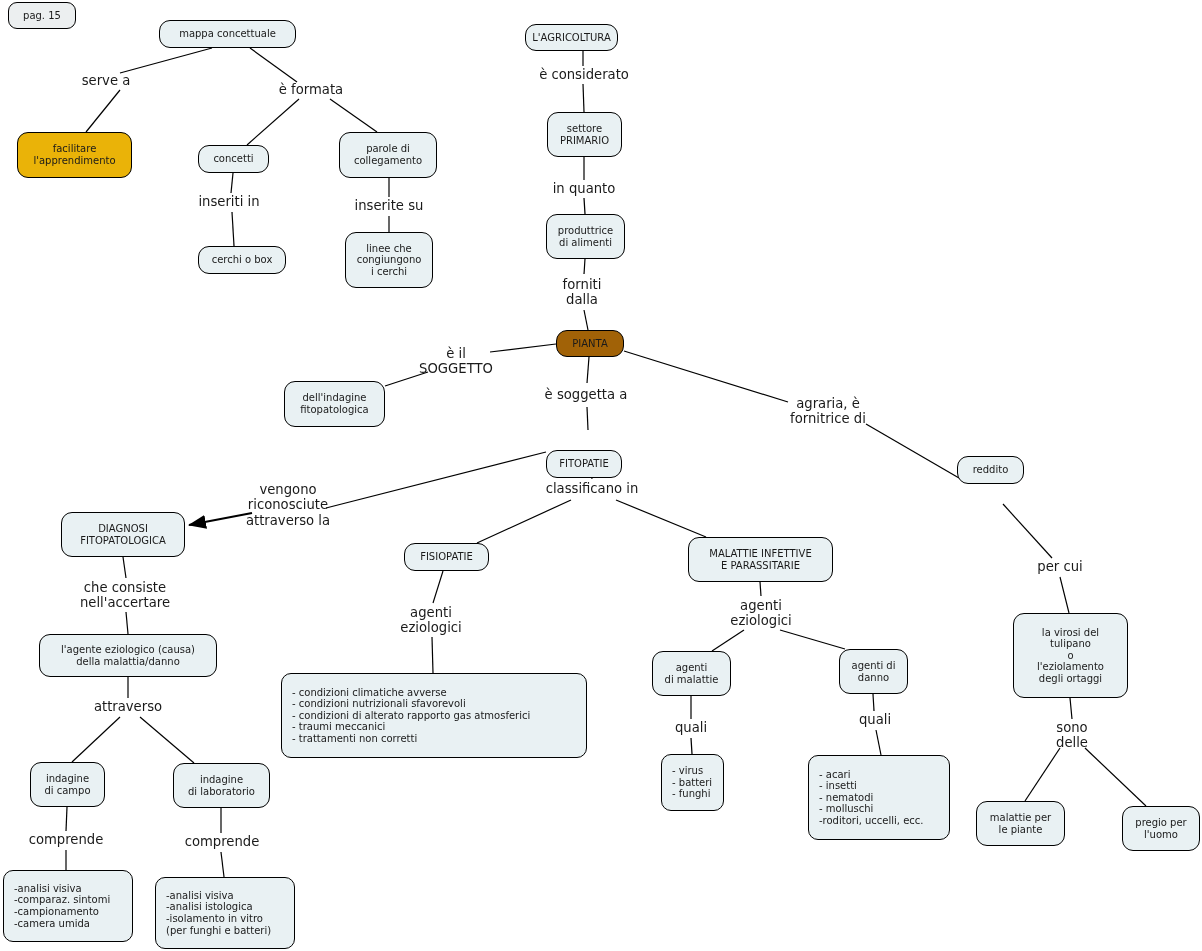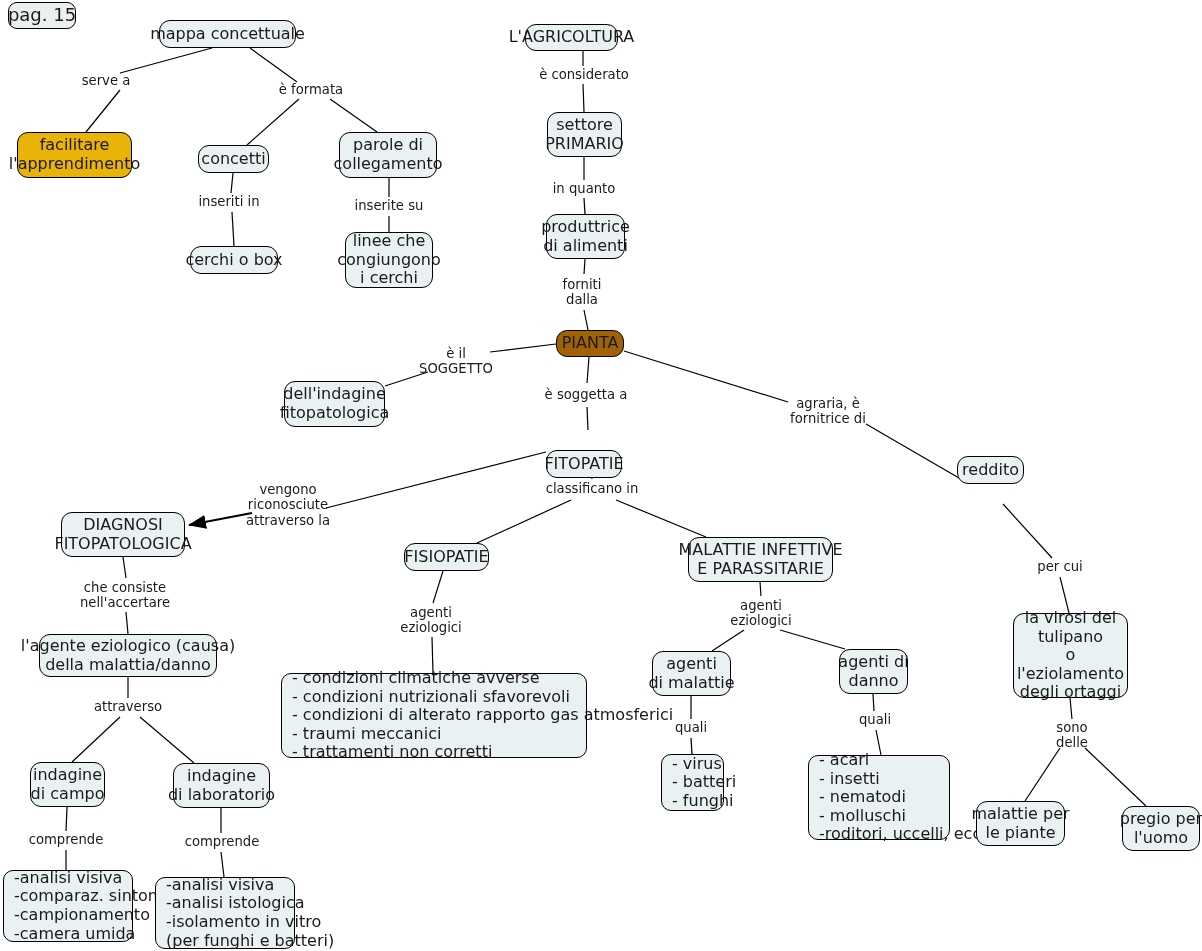--- a/index.html
+++ b/index.html
@@ -29,29 +29,29 @@
     position: absolute;
     box-sizing: border-box;
     background: #e9f1f3;
     border: 1.3px solid #000000;
     border-radius: 11px;
     display: flex;
     align-items: center;
     justify-content: center;
     text-align: center;
     color: #1a1a1a;
-    font-size: 16px;
+    font-size: 10px;
     line-height: 1.16;
     white-space: pre;
     padding: 2px 6px;
     z-index: 2;
   }
   .node.page-tag {
     background: #eceff0;
-    font-size: 18px;
+    font-size: 10px;
     border-radius: 9px;
   }
   .node.listbox {
     justify-content: flex-start;
     text-align: left;
     padding: 5px 10px;
     border-radius: 10px;
   }
   .node.listbox .inner {
     width: 100%;
@@ -132,21 +132,21 @@
       </g>
   </svg>
   <div id="node-layer">
       <div class="node page-tag" style="left: 8px; top: 2px; width: 68px; height: 27px; background: rgb(236, 239, 240); border-color: rgb(0, 0, 0);"><span class="inner">pag. 15</span></div>
       <div class="node" style="left: 159px; top: 20px; width: 137px; height: 28px; background: rgb(233, 241, 243); border-color: rgb(0, 0, 0);"><span class="inner">mappa concettuale</span></div>
       <div class="node" style="left: 17px; top: 132px; width: 115px; height: 46px; background: #eab308; border-color: rgb(0, 0, 0);"><span class="inner">facilitare
 l'apprendimento</span></div>
       <div class="node" style="left: 198px; top: 145px; width: 71px; height: 28px; background: rgb(233, 241, 243); border-color: rgb(0, 0, 0);"><span class="inner">concetti</span></div>
       <div class="node" style="left: 339px; top: 132px; width: 98px; height: 46px; background: rgb(233, 241, 243); border-color: rgb(0, 0, 0);"><span class="inner">parole di
 collegamento</span></div>
-      <div class="node" style="left: 190px; top: 246px; width: 88px; height: 28px; background: rgb(233, 241, 243); border-color: rgb(0, 0, 0);"><span class="inner">cerchi o box</span></div>
+      <div class="node" style="left: 198px; top: 246px; width: 88px; height: 28px; background: rgb(233, 241, 243); border-color: rgb(0, 0, 0);"><span class="inner">cerchi o box</span></div>
       <div class="node" style="left: 345px; top: 232px; width: 88px; height: 56px; background: rgb(233, 241, 243); border-color: rgb(0, 0, 0);"><span class="inner">linee che
 congiungono
 i cerchi</span></div>
       <div class="node" style="left: 525px; top: 24px; width: 93px; height: 27px; background: rgb(233, 241, 243); border-color: rgb(0, 0, 0);"><span class="inner">L'AGRICOLTURA</span></div>
       <div class="node" style="left: 547px; top: 112px; width: 75px; height: 45px; background: rgb(233, 241, 243); border-color: rgb(0, 0, 0);"><span class="inner">settore
 PRIMARIO</span></div>
       <div class="node" style="left: 546px; top: 214px; width: 79px; height: 45px; background: rgb(233, 241, 243); border-color: rgb(0, 0, 0);"><span class="inner">produttrice
 di alimenti</span></div>
       <div class="node" style="left: 556px; top: 330px; width: 68px; height: 27px; background: #a16207; border-color: rgb(0, 0, 0);"><span class="inner">PIANTA</span></div>
       <div class="node" style="left: 284px; top: 381px; width: 101px; height: 46px; background: rgb(233, 241, 243); border-color: rgb(0, 0, 0);"><span class="inner">dell'indagine

